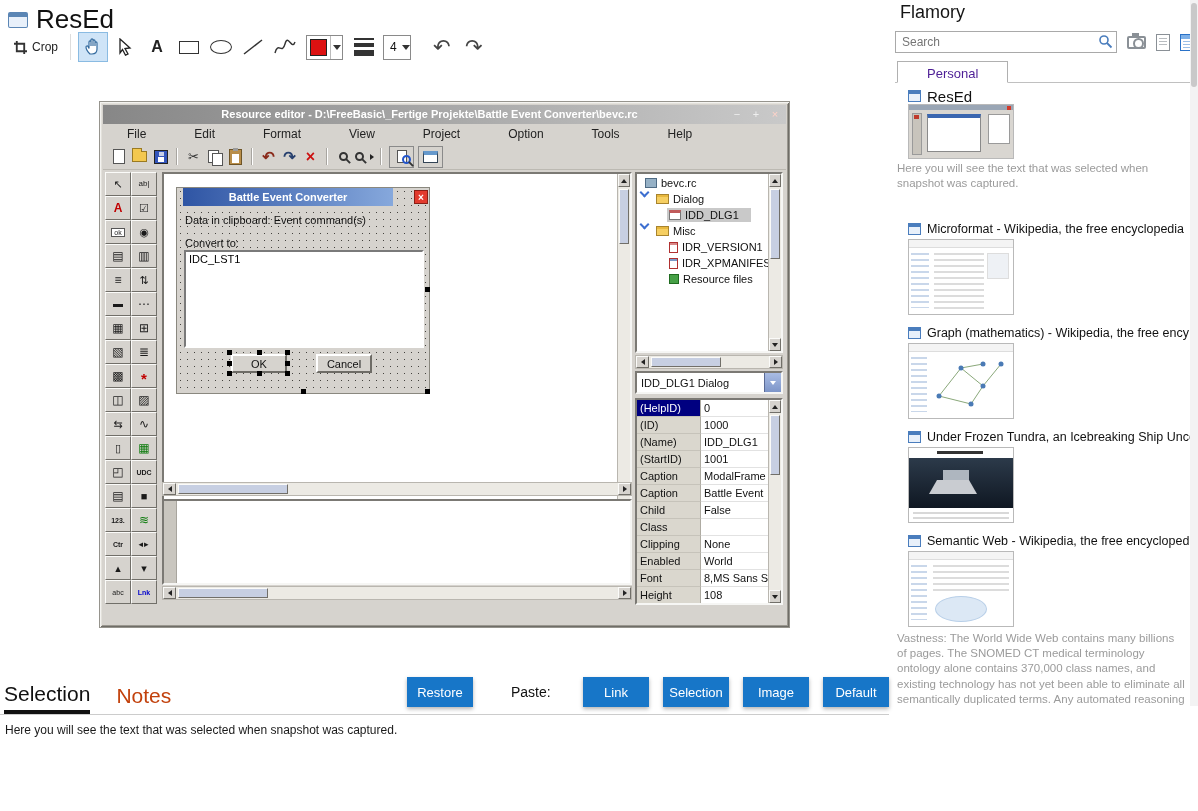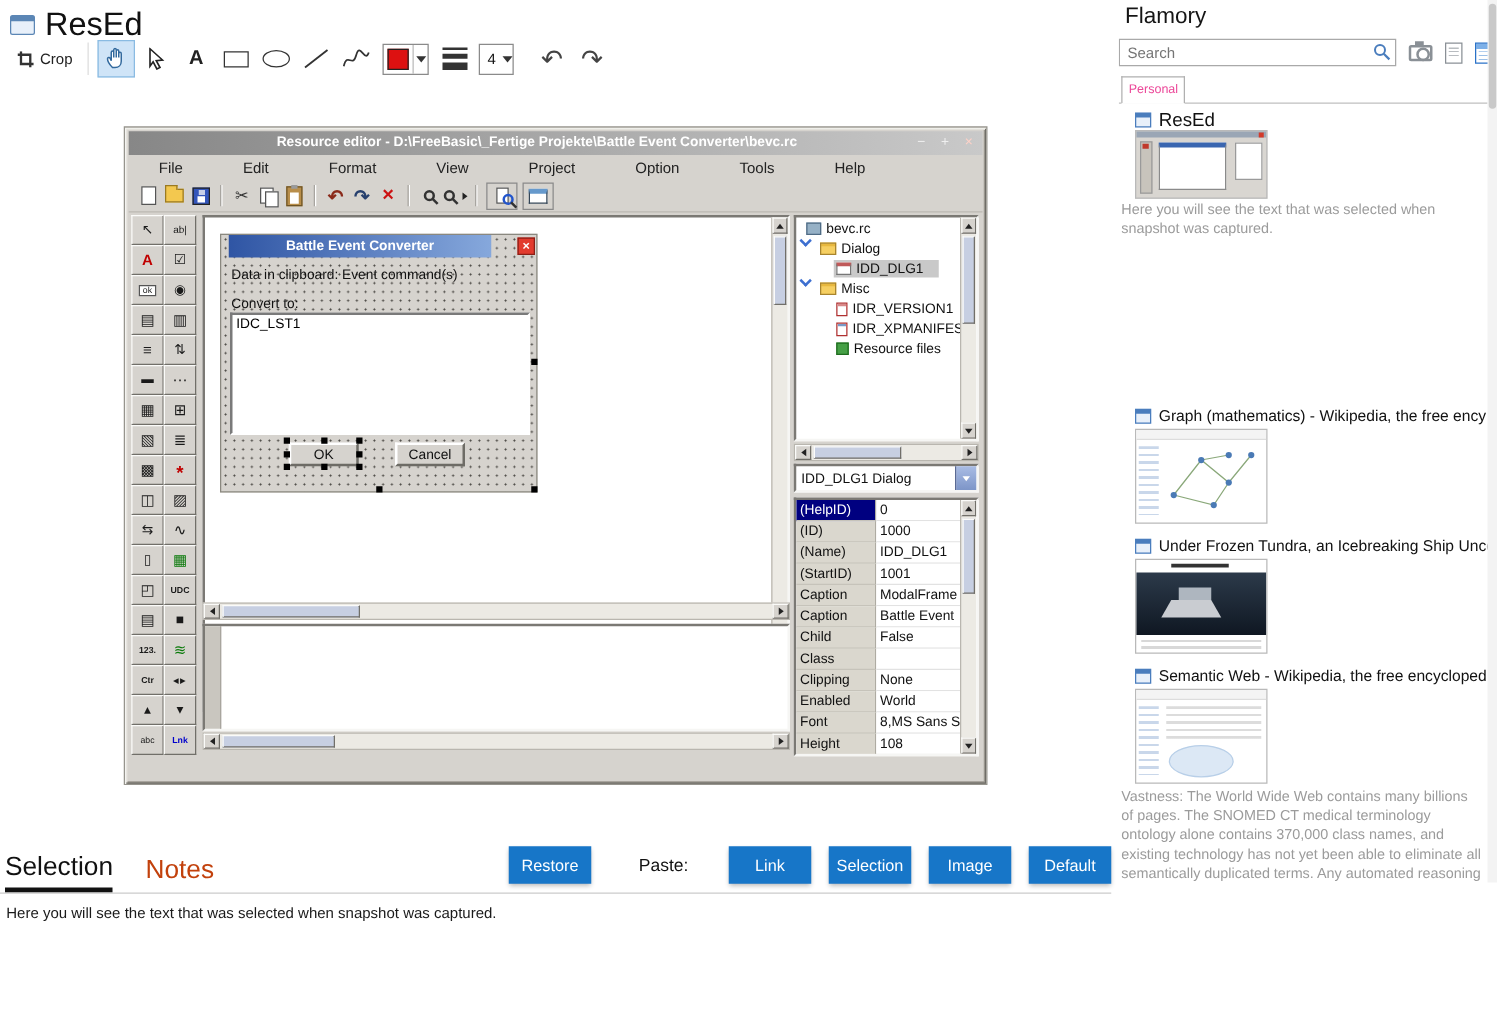--- a/index.html
+++ b/index.html
@@ -145,21 +145,21 @@
 .search-input{width:222px;height:22px;border:1px solid #a9a9a9;font-size:12px;padding:2px 22px 2px 6px;font-family:"Liberation Sans",sans-serif;color:#333}
 .search-ic{position:absolute;right:4px;top:3px}
 .cam{width:19px;height:13px;background:#fff;border:2px solid #8a9096;border-radius:2px;position:relative;display:inline-block}
 .cam::before{content:"";position:absolute;left:4px;top:0px;width:7px;height:7px;border:2px solid #8a9096;border-radius:50%}
 .cam::after{content:"";position:absolute;left:3px;top:-5px;width:7px;height:3px;background:#8a9096}
 .doc{width:14px;height:17px;background:#fff;border:1px solid #8a9096;position:relative;display:inline-block}
 .doc::before{content:"";position:absolute;left:2px;top:3px;right:2px;height:9px;background:repeating-linear-gradient(#b8bcc0 0 1px,transparent 1px 3px)}
 .grid-ic{width:16px;height:17px;border:1px solid #2a72c8;background:linear-gradient(#7db0e8 0 4px,#fff 4px),#fff;position:relative;display:inline-block}
 .grid-ic::before{content:"";position:absolute;left:2px;top:6px;right:2px;height:8px;background:repeating-linear-gradient(#9cc0e8 0 1px,transparent 1px 3px)}
 .tabstrip{position:absolute;left:0;top:60px;width:295px;height:23px;border-bottom:1px solid #c0c0c0}
-.fl-tab{position:absolute;left:2px;top:1px;height:22px;padding:4px 5px 0;background:#fff;border:1px solid #b0b0b0;border-bottom:1px solid #fff;font-size:10px;color:#ec4899}
+.fl-tab{position:absolute;left:2px;top:1px;height:22px;padding:4px 29px 0;background:#fff;border:1px solid #b0b0b0;border-bottom:1px solid #fff;font-size:13px;color:#4c1d95}
 .entry{position:absolute;left:0;width:295px}
 .e-head{display:flex;align-items:center;gap:6px;padding-left:13px;height:16px}
 .snap-ic{width:13px;height:12px;border:1px solid #4a7dbd;border-top:4px solid #4a7dbd;background:#e8f0fa;flex:0 0 auto;display:inline-block}
 .e-title{font-size:12.5px;color:#111;white-space:nowrap;overflow:hidden;max-width:268px}
 .e-title.big{font-size:15px}
 .thumb{position:absolute;left:13px;width:106px;border:1px solid #b9b9b9;background:#fff;overflow:hidden}
 .art{position:absolute}
 .e-cap{position:absolute;left:2px;width:289px;font-size:11.5px;line-height:1.32;color:#9b9b9b;overflow:hidden}
 .fl-scroll{position:absolute;left:295px;top:0;width:8px;height:811px;background:#f3f3f3}
 .fl-thumb{position:absolute;left:1px;width:6px;top:3px;height:84px;background:#c9c9c9;border-radius:3px}
@@ -660,20 +660,32 @@
         <span class="art" style="left:0;top:0;right:0;height:5px;background:#9aa6b5"></span>
         <span class="art" style="right:2px;top:1px;width:4px;height:4px;background:#d33a2a"></span>
         <span class="art" style="left:3px;top:8px;width:10px;height:42px;background:#c8c4bc;border:1px solid #9a9a9a"></span>
         <span class="art" style="left:18px;top:9px;width:54px;height:38px;background:#fff;border:1px solid #8a8a8a;border-top:4px solid #3a66b0"></span>
         <span class="art" style="right:3px;top:9px;width:22px;height:30px;background:#fff;border:1px solid #9a9a9a"></span>
         <span class="art" style="left:5px;top:10px;width:5px;height:4px;background:#c0392b"></span>
       </div>
       <div class="e-cap" style="top:73px;height:32px">Here you will see the text that was selected when snapshot was captured.</div>
     </div>
 
+    <div class="entry" style="top:221px">
+      <div class="e-head">
+        <span class="snap-ic"></span>
+        <span class="e-title">Microformat - Wikipedia, the free encyclopedia</span>
+      </div>
+      <div class="thumb" style="top:18px;height:76px">
+        <span class="art" style="left:0;top:0;right:0;height:8px;background:#f4f4f4;border-bottom:1px solid #ddd"></span>
+        <span class="art" style="left:2px;top:13px;width:18px;height:55px;background:repeating-linear-gradient(#c9d7ea 0 2px,transparent 2px 6px)"></span>
+        <span class="art" style="left:25px;top:13px;width:50px;height:58px;background:repeating-linear-gradient(#dcdcdc 0 2px,transparent 2px 6px)"></span>
+        <span class="art" style="right:4px;top:13px;width:22px;height:26px;background:#eef1f5;border:1px solid #ddd"></span>
+      </div>
+    </div>
 
     <div class="entry" style="top:325px">
       <div class="e-head">
         <span class="snap-ic"></span>
         <span class="e-title">Graph (mathematics) - Wikipedia, the free ency</span>
       </div>
       <div class="thumb" style="top:18px;height:76px">
         <span class="art" style="left:0;top:0;right:0;height:8px;background:#f4f4f4;border-bottom:1px solid #ddd"></span>
         <span class="art" style="left:2px;top:13px;width:16px;height:55px;background:repeating-linear-gradient(#c9d7ea 0 2px,transparent 2px 6px)"></span>
         <svg class="art" style="left:22px;top:12px" width="80" height="58" viewBox="0 0 80 58">

